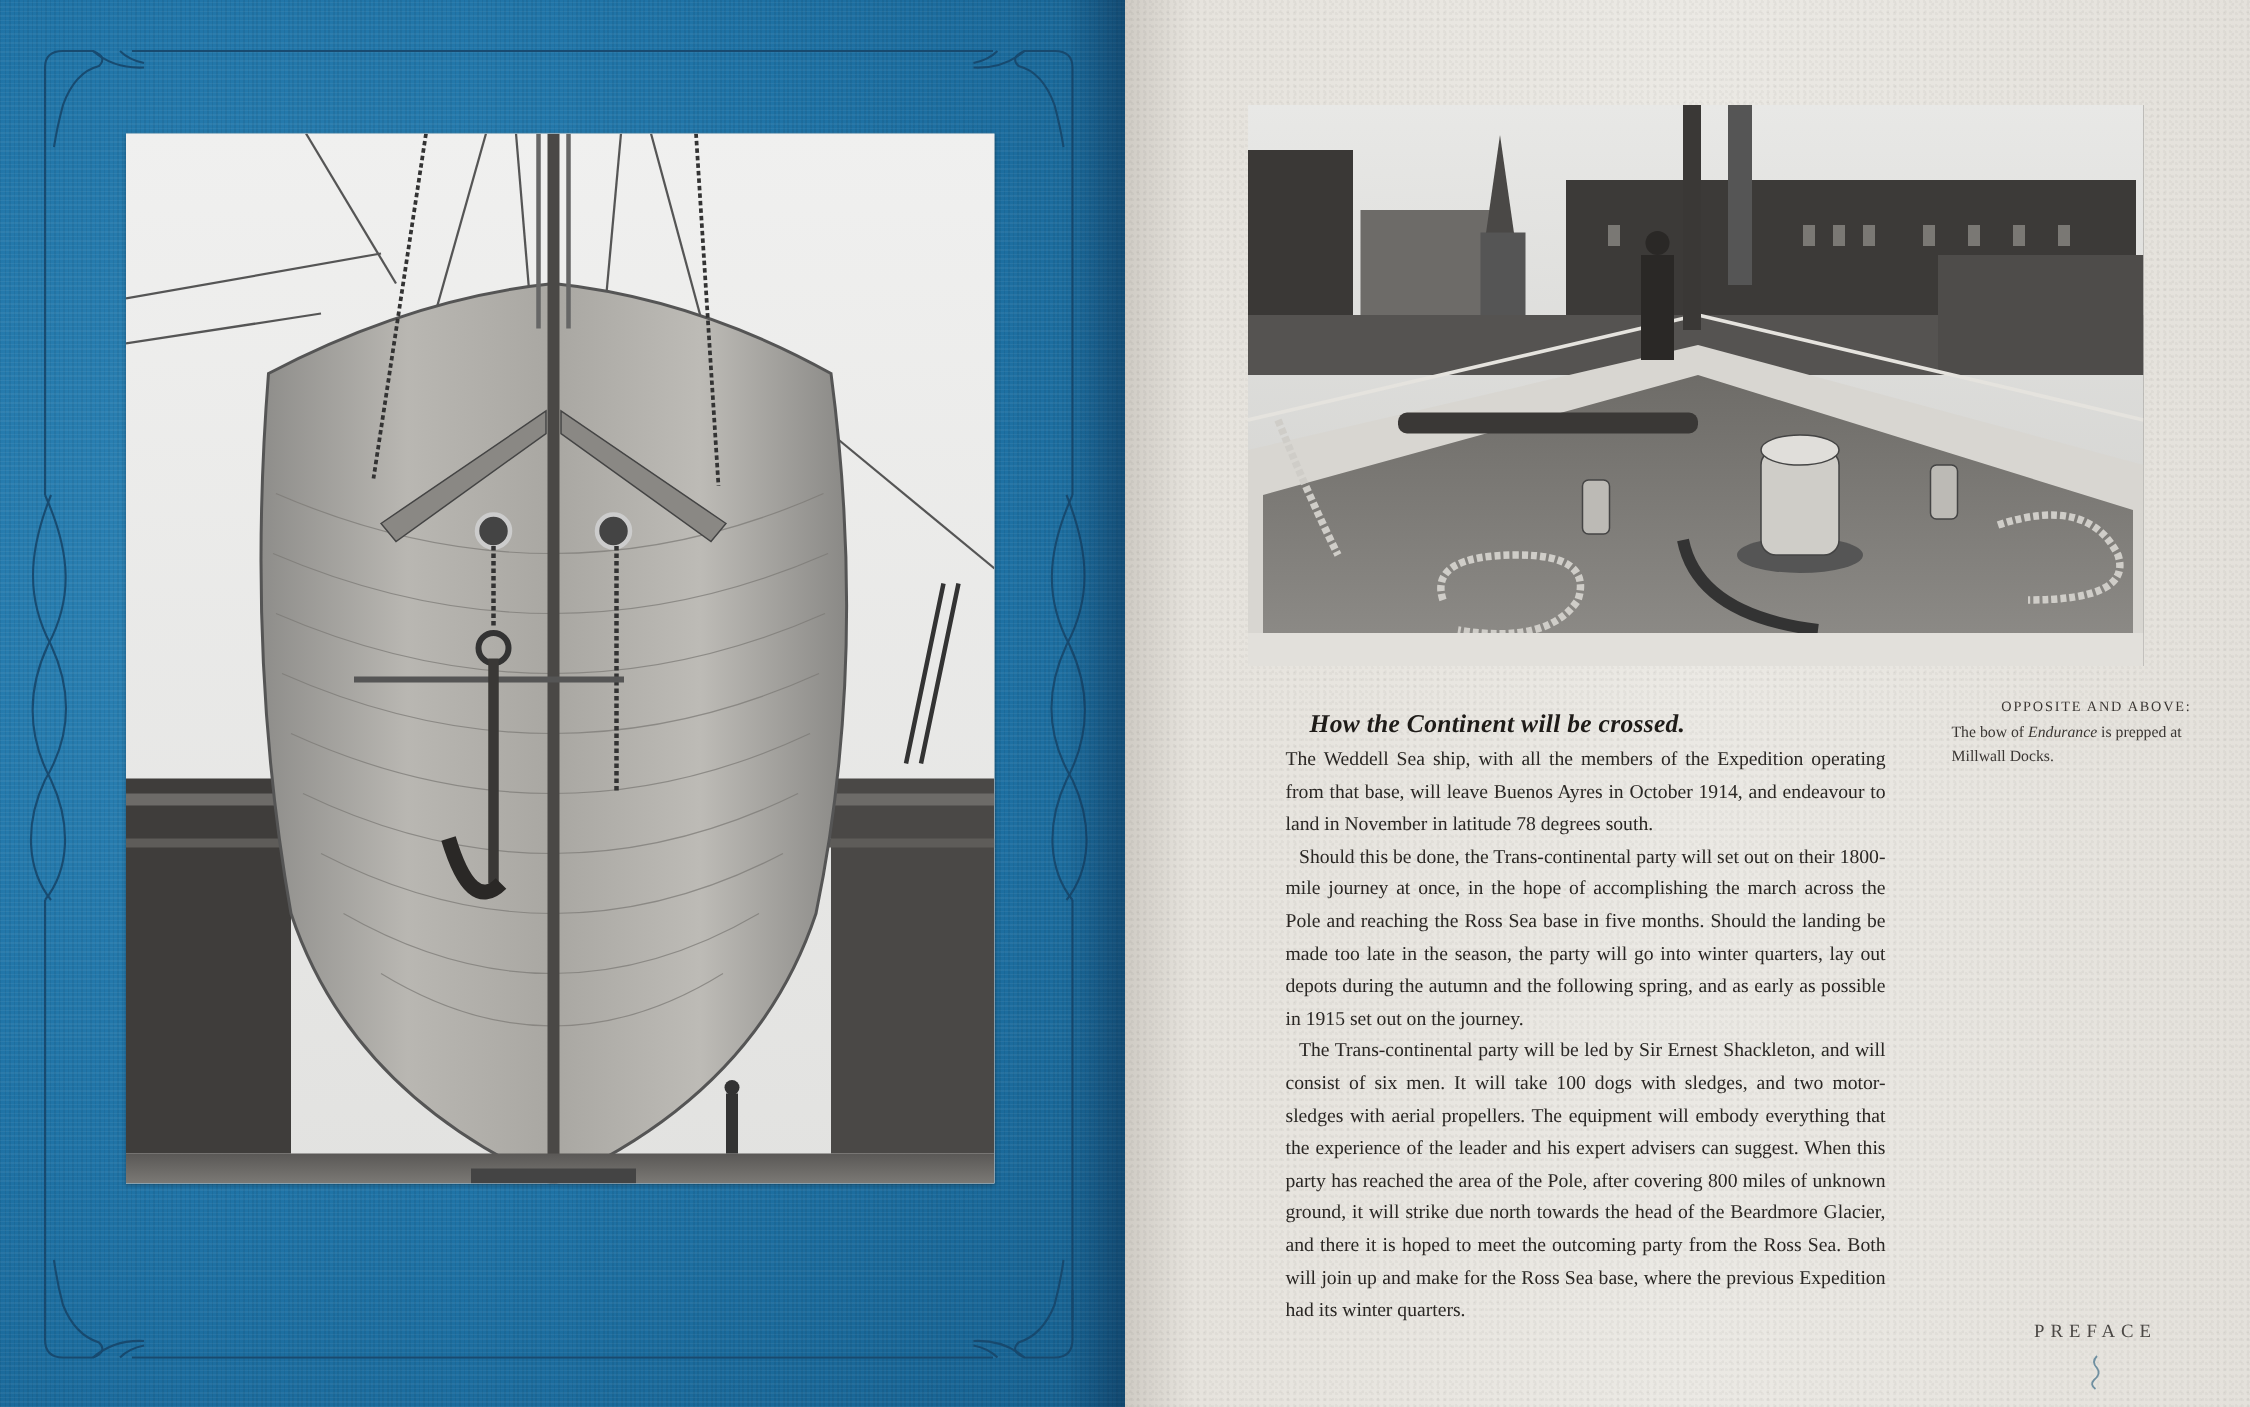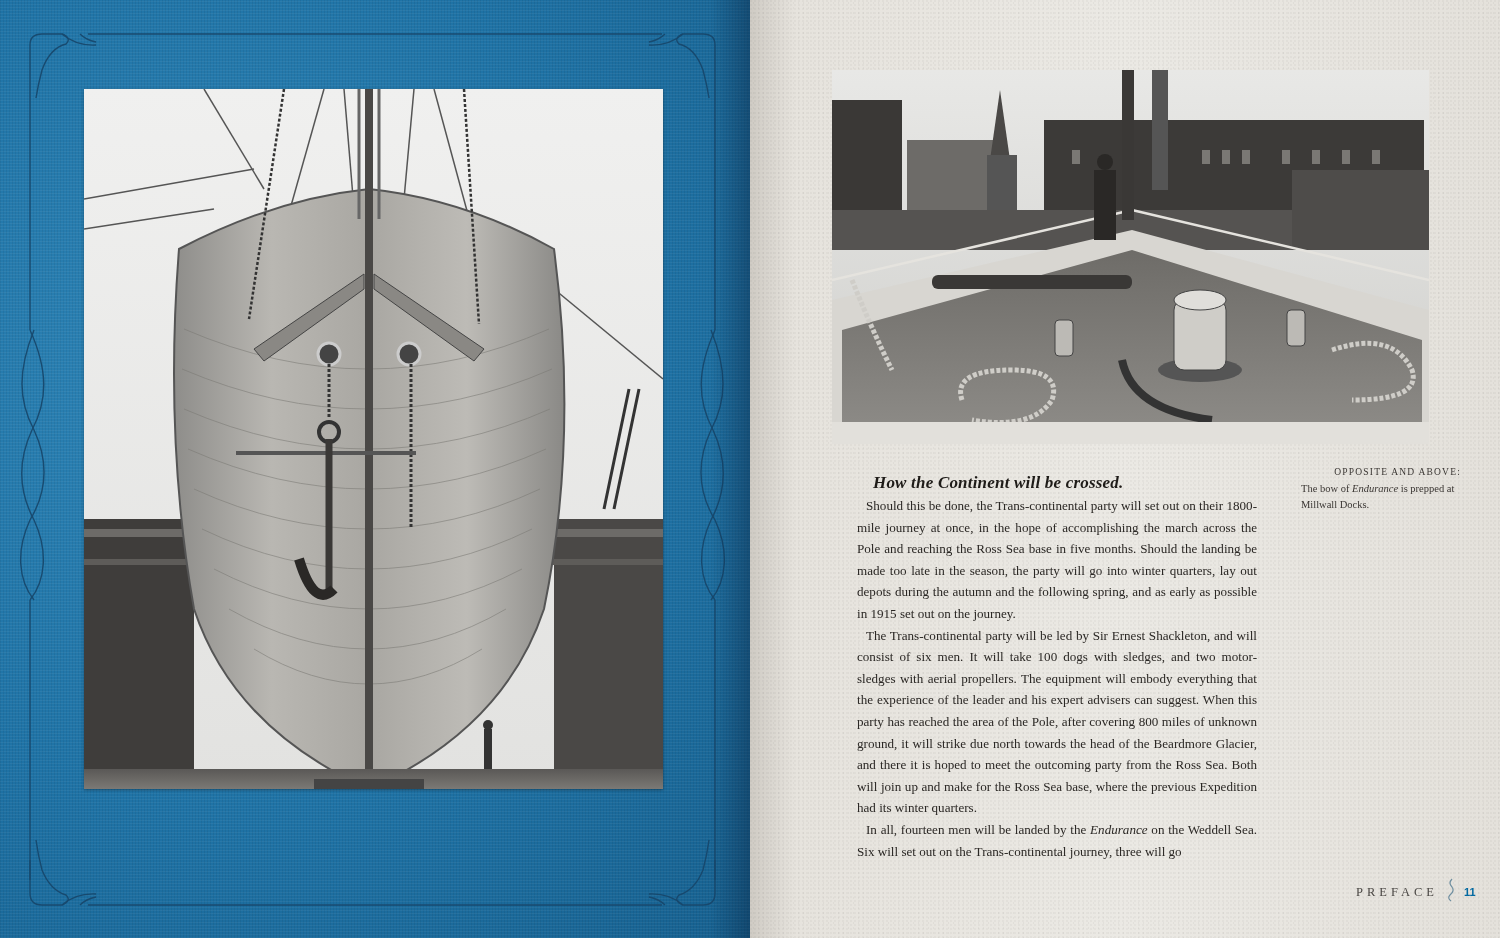--- a/index.html
+++ b/index.html
@@ -31,21 +31,21 @@
   .body-text { position:absolute; left:857px; top:472px; width:400px; color:#2a2724; font-size:13.1px; line-height:21.6px; }
   .heading { font-style:italic; font-size:17px; line-height:22px; margin:0 0 1px 16px; color:#1e1b18; letter-spacing:0.2px; }
   .para { margin:0; text-align:justify; }
   .para.indent { text-indent:9px; }
   .osf { font-variant-numeric: oldstyle-nums; }
 
   .caption { position:absolute; left:1301px; top:464px; width:160px; color:#3a3633; font-size:10.5px; line-height:16.5px; }
   .caption .label { letter-spacing:1.2px; font-size:9.5px; text-transform:uppercase;text-align:right; }
   .caption em { font-style:italic; }
 
-  .folio { position:absolute; left:1356px; top:880px; height:24px; display:flex; align-items:center; gap:8px; color:#4a4744; }
+  .folio { position:absolute; left:1356px; top:880px; height:24px; display:flex; align-items:center; gap:8px; color:#4a4744;flex-direction:column; }
   .folio .section { letter-spacing:4px; font-size:12.5px; }
   .folio .num { font-family:"Liberation Sans", sans-serif; font-weight:bold; font-size:11px; color:#0369a1; }
 </style>
 </head>
 <body>
 
 <div class="left-page">
   <svg class="frame-svg" width="750" height="938" viewBox="0 0 750 938">
     <g fill="none" stroke="#17466a" stroke-width="1.4" opacity="0.9">
 
@@ -214,23 +214,23 @@
       <path d="M500 280 Q 560 260 580 300 Q 590 330 520 330"></path>
       <path d="M20 210 Q 40 260 60 300"></path>
     </g>
     <path d="M290 290 Q 300 340 380 350" stroke="#333" stroke-width="8" fill="none"></path>
     <rect x="0" y="352" width="597" height="22" fill="#e2e0db"></rect>
   </svg>
 </div>
 
 <div class="body-text">
   <h2 class="heading">How the Continent will be crossed.</h2>
+  <p class="para osf">The Weddell Sea ship, with all the members of the Expedition operating from that base, will leave Buenos Ayres in October 1914, and endeavour to land in November in latitude 78 degrees south.</p>
   <p class="para indent osf">Should this be done, the Trans-continental party will set out on their 1800-mile journey at once, in the hope of accomplishing the march across the Pole and reaching the Ross Sea base in five months. Should the landing be made too late in the season, the party will go into winter quarters, lay out depots during the autumn and the following spring, and as early as possible in 1915 set out on the journey.</p>
   <p class="para indent osf">The Trans-continental party will be led by Sir Ernest Shackleton, and will consist of six men. It will take 100 dogs with sledges, and two motor-sledges with aerial propellers. The equipment will embody everything that the experience of the leader and his expert advisers can suggest. When this party has reached the area of the Pole, after covering 800 miles of unknown ground, it will strike due north towards the head of the Beardmore Glacier, and there it is hoped to meet the outcoming party from the Ross Sea. Both will join up and make for the Ross Sea base, where the previous Expedition had its winter quarters.</p>
-  <p class="para indent"><span>In all, fourteen men will be landed by the </span><em>Endurance</em><span> on the Weddell Sea. Six will set out on the Trans-continental journey, three will go</span></p>
 </div>
 
 <div class="caption">
   <div class="label">OPPOSITE AND ABOVE:</div>
   <div><span>The bow of </span><em>Endurance</em><span> is prepped at Millwall Docks.</span></div>
 </div>
 
 <div class="folio">
   <span class="section">PREFACE</span>
   <span>

